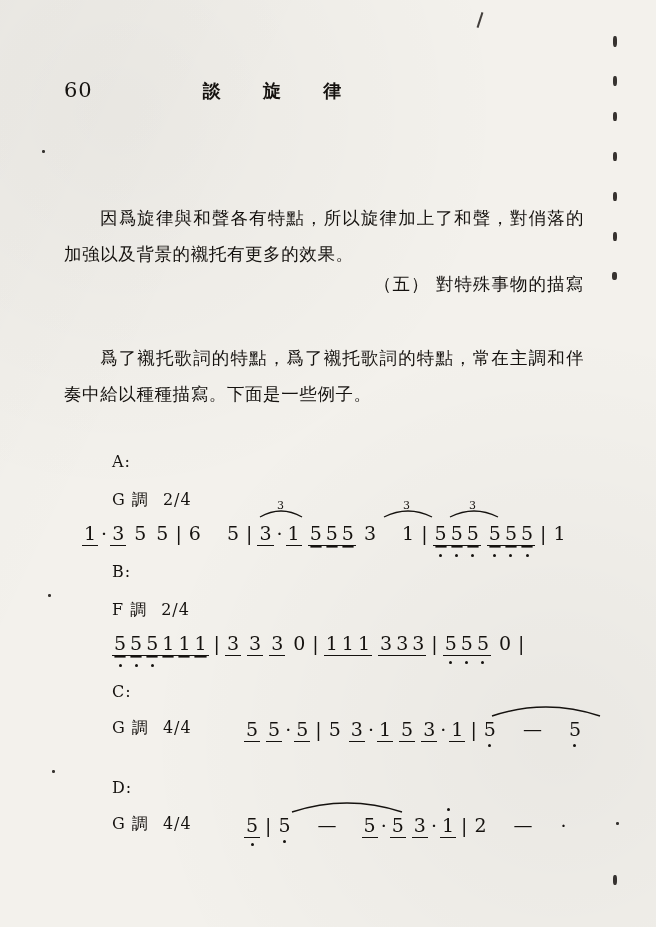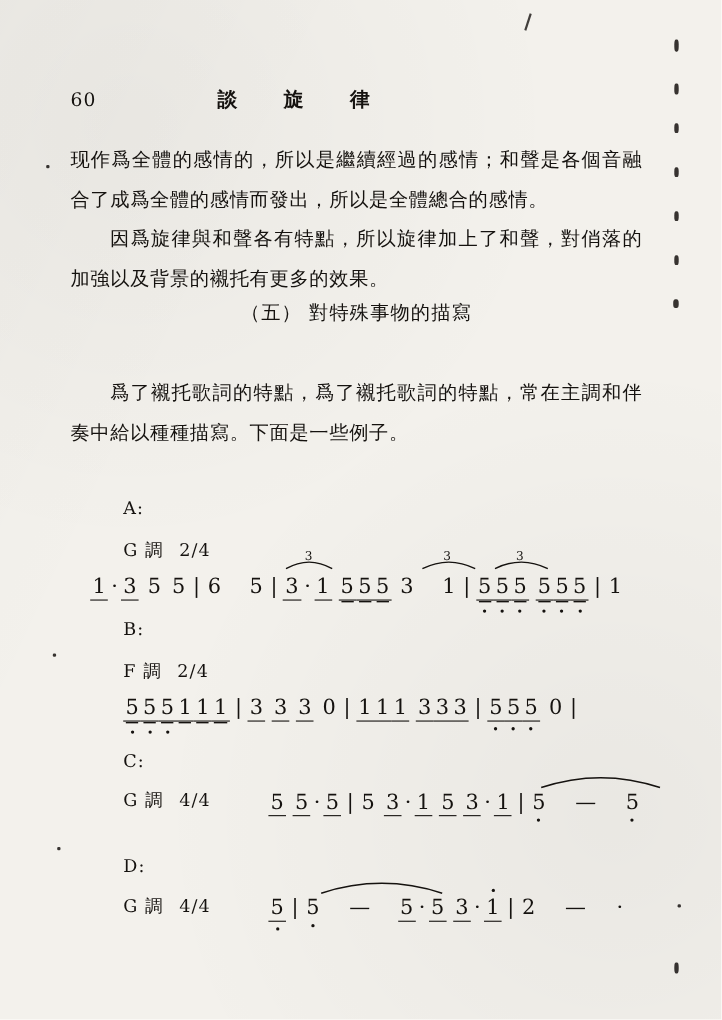--- a/index.html
+++ b/index.html
@@ -39,21 +39,21 @@
   .header {
     position: absolute;
     left: 64px;
     top: 78px;
     width: 520px;
     display: flex;
     align-items: baseline;
   }
   .folio {
     font-family: "DejaVu Serif", serif;
-    font-size: 17px;
+    font-size: 21px;
     color: #15120f;
     letter-spacing: 1px;
   }
   .running-title {
     margin-left: 110px;
     font-size: 18px;
     letter-spacing: 18px;
     color: #15120f;
     font-weight: 700;
   }
@@ -69,21 +69,21 @@
     left: 64px;
     text-align: justify;
   }
   .indent {
     text-indent: 36px;
   }
   .section-head {
     position: absolute;
     left: 64px;
     width: 520px;
-    text-align: center;
+    text-align: right;
     font-size: 17.5px;
     letter-spacing: 1px;
     color: #15120f;
   }
 
   
   .ex-label {
     position: absolute;
     left: 112px;
     font-size: 16px;
@@ -183,21 +183,20 @@
 <body>
 
 <div id="page">
   <div class="content">
 
     <div class="header">
       <span class="folio">60</span>
       <span class="running-title">談 旋 律</span>
     </div>
 
-    <div class="para" style="top:128px;">现作爲全體的感情的，所以是繼續經過的感情；和聲是各個音融合了成爲全體的感情而發出，所以是全體總合的感情。</div>
     <div class="para indent" style="top:200px;">因爲旋律與和聲各有特點，所以旋律加上了和聲，對俏落的加強以及背景的襯托有更多的效果。</div>
 
     <div class="section-head" style="top:272px;">（五） 對特殊事物的描寫</div>
 
     <div class="para indent" style="top:340px;">爲了襯托歌詞的特點，爲了襯托歌詞的特點，常在主調和伴奏中給以種種描寫。下面是一些例子。</div>
 
     <div class="ex-label" style="top:452px;">A:</div>
     <div class="ex-key" style="top:490px;">
       <span>G 調</span><span class="meter">2/4</span>
     </div>

